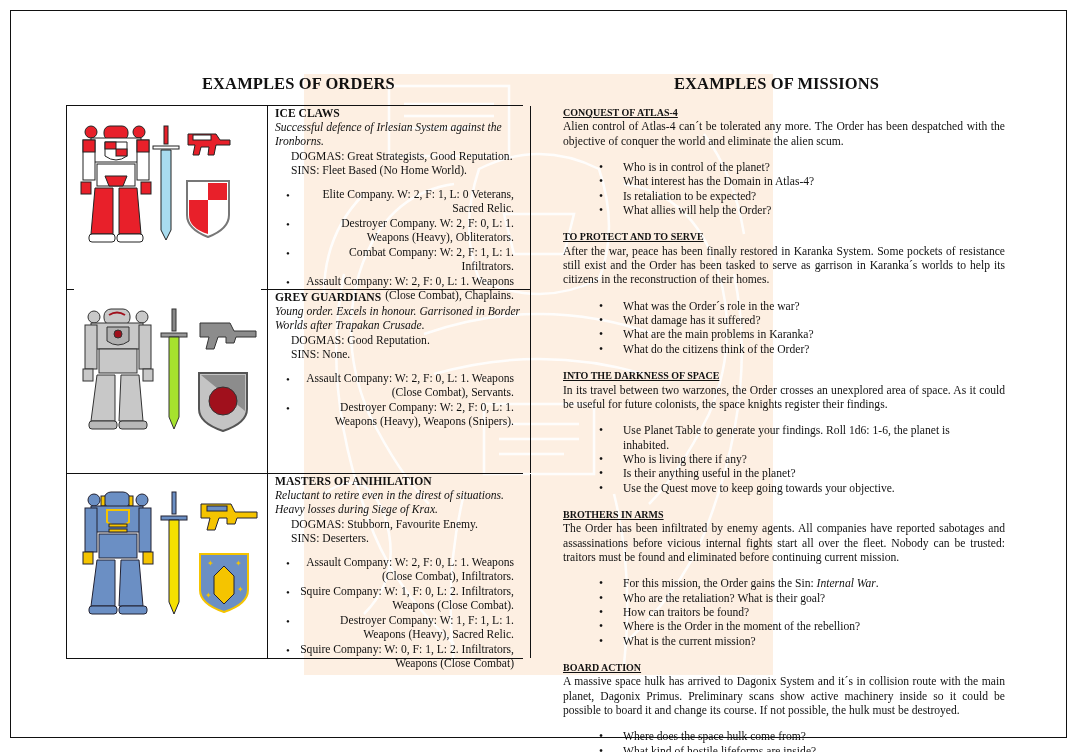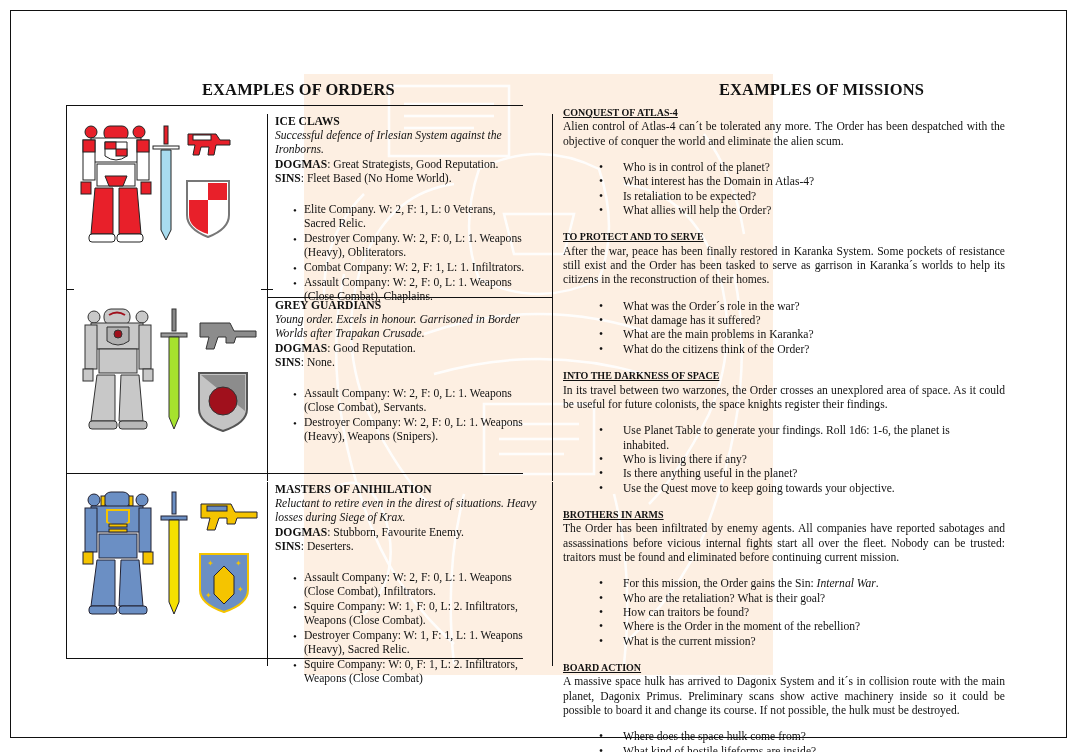--- a/index.html
+++ b/index.html
@@ -4,42 +4,42 @@
 <style>
   html, body { margin:0; padding:0; background:#ffffff; }
   body { width:1092px; height:752px; position:relative; overflow:hidden;
          font-family:"Liberation Serif","DejaVu Serif",serif; color:#111; }
   .page-border { position:absolute; left:10px; top:10px; width:1057px; height:728px;
                  border:1.5px solid #111; box-sizing:border-box; }
   .watermark { position:absolute; left:304px; top:74px; width:469px; height:601px;
                background:#fdefe2; }
   .watermark svg { position:absolute; left:0; top:0; }
   .section-title { position:absolute; top:74px; font-weight:bold; font-size:16.5px;
-                   letter-spacing:0.1px;margin-top:6px; }
+                   letter-spacing:0.1px; }
   #orders-title { left:202px; }
-  #missions-title { left:719px; }
+  #missions-title { left:674px; }
 
   
   .orders-table { position:absolute; left:66px; top:105px; width:457px; height:552px; }
   .row { position:absolute; left:0; width:457px; }
   .row .img-cell { position:absolute; left:0; top:0; width:201px; height:100%;
                    border-left:1.3px solid #111; box-sizing:border-box; }
-  .row .text-cell { position:absolute; left:201px; top:8px; width:286px; height:100%;
+  .row .text-cell { position:absolute; left:201px; top:0; width:264px; height:100%;
                     border-left:1.3px solid #111; border-right:1.3px solid #111;
                     box-sizing:border-box; padding:1px 6px 0 7px; font-size:11.6px;
                     line-height:14.2px; }
   .row.r1 { top:0; height:184px; border-top:1.3px solid #111; }
   .row.r2 { top:184px; height:184px; }
   .row.r2 .text-cell { border-top:1.3px solid #111; }
   .row.r3 { top:368px; height:184px; border-top:1.3px solid #111; border-bottom:1.3px solid #111; }
   .stub { position:absolute; height:1.3px; background:#111; width:8px; }
   .order-name { font-weight:bold; }
   .order-desc { font-style:italic; }
-  .bold { font-weight:bold; }
-  .companies { list-style:none; margin:17px; padding:0; }
+  .bold { font-weight:normal;margin-left:16px; }
+  .companies { list-style:none; margin:10px; padding:0;text-align:right; }
   .companies li { position:relative; padding-left:12px; margin-top:0.5px; }
   .companies li::before { content:"•"; position:absolute; left:1px; top:0; font-size:11px; }
   .figure { position:absolute; left:0; top:0; }
 
   
   .missions { position:absolute; left:563px; top:106px; width:442px; font-size:11.6px;
               line-height:14.35px; }
   .mission-title { font-weight:bold; text-decoration:underline; font-size:10px; }
   .mission-body { text-align:justify; }
   .mission-q { list-style:none; margin:12px; padding:0; }
@@ -252,21 +252,21 @@
       <li>What are the main problems in Karanka?</li>
       <li>What do the citizens think of the Order?</li>
     </ul>
   </div>
   <div class="mission">
     <div class="mission-title">INTO THE DARKNESS OF SPACE</div>
     <div class="mission-body">In its travel between two warzones, the Order crosses an unexplored area of space. As it could be useful for future colonists, the space knights register their findings.</div>
     <ul class="mission-q">
       <li>Use Planet Table to generate your findings. Roll 1d6: 1-6, the planet is inhabited.</li>
       <li>Who is living there if any?</li>
-      <li>Is there anything useful in the planet?</li>
+      <li>Is their anything useful in the planet?</li>
       <li>Use the Quest move to keep going towards your objective.</li>
     </ul>
   </div>
   <div class="mission">
     <div class="mission-title">BROTHERS IN ARMS</div>
     <div class="mission-body">The Order has been infiltrated by enemy agents. All companies have reported sabotages and assassinations before vicious internal fights start all over the fleet. Nobody can be trusted: traitors must be found and eliminated before continuing current mission.</div>
     <ul class="mission-q">
       <li><span>For this mission, the Order gains the Sin: </span><span class="it">Internal War</span><span>.</span></li>
       <li>Who are the retaliation? What is their goal?</li>
       <li>How can traitors be found?</li>

